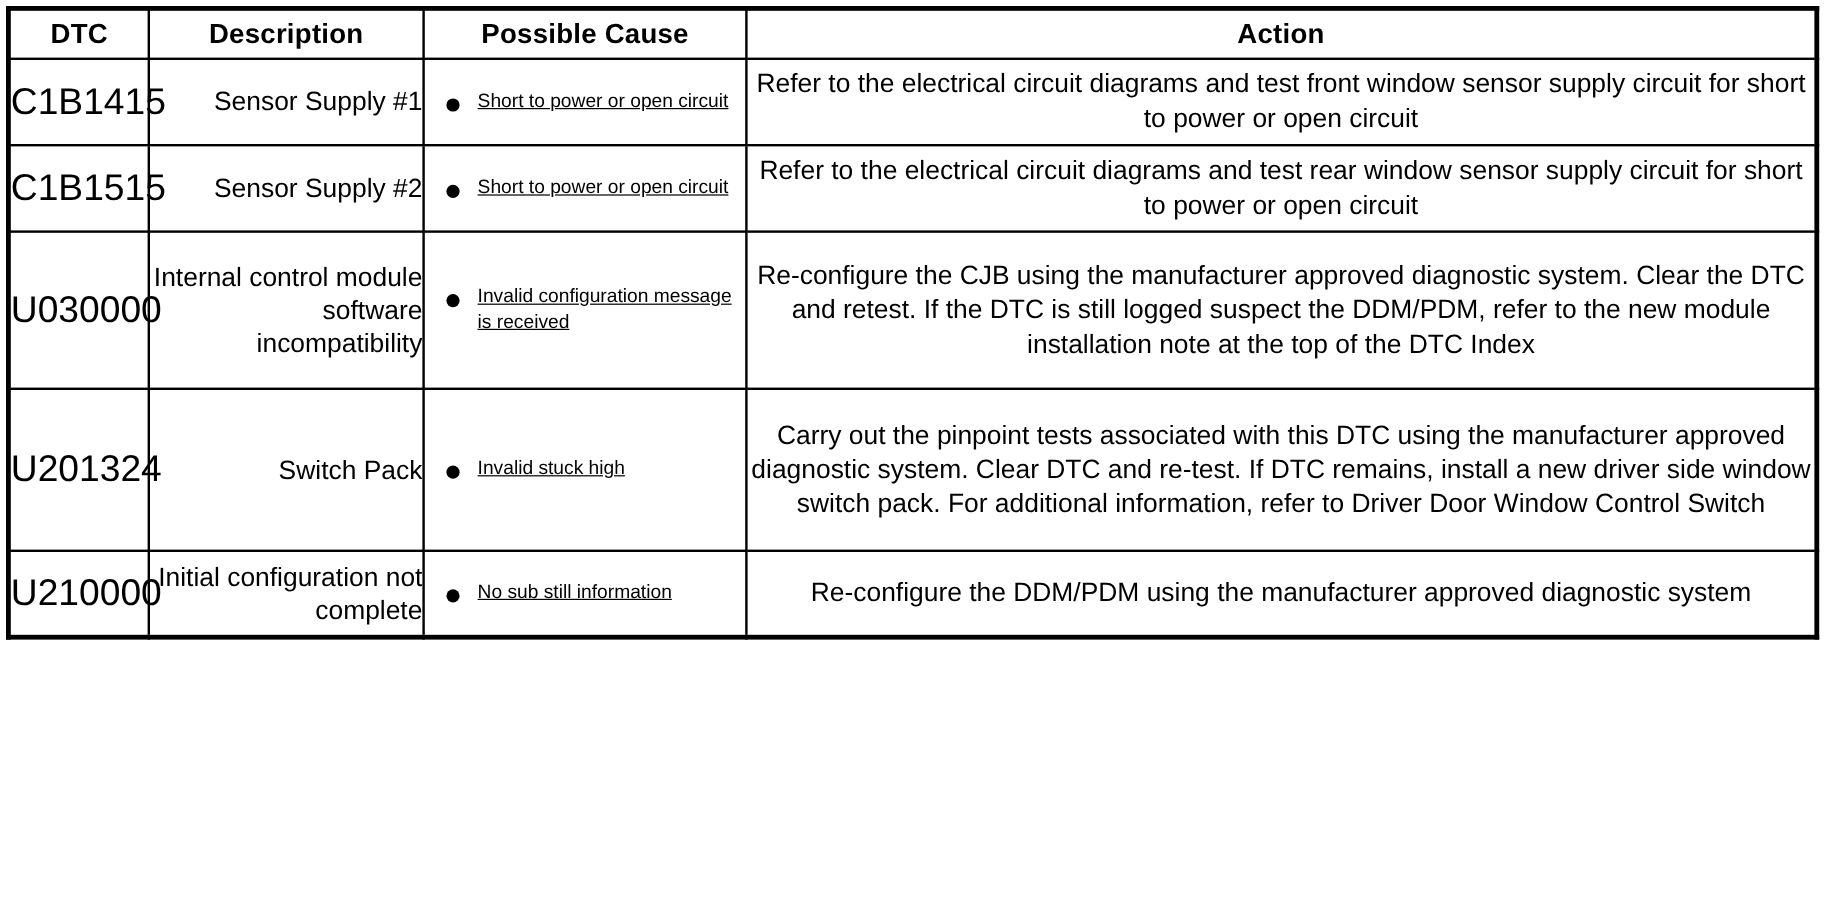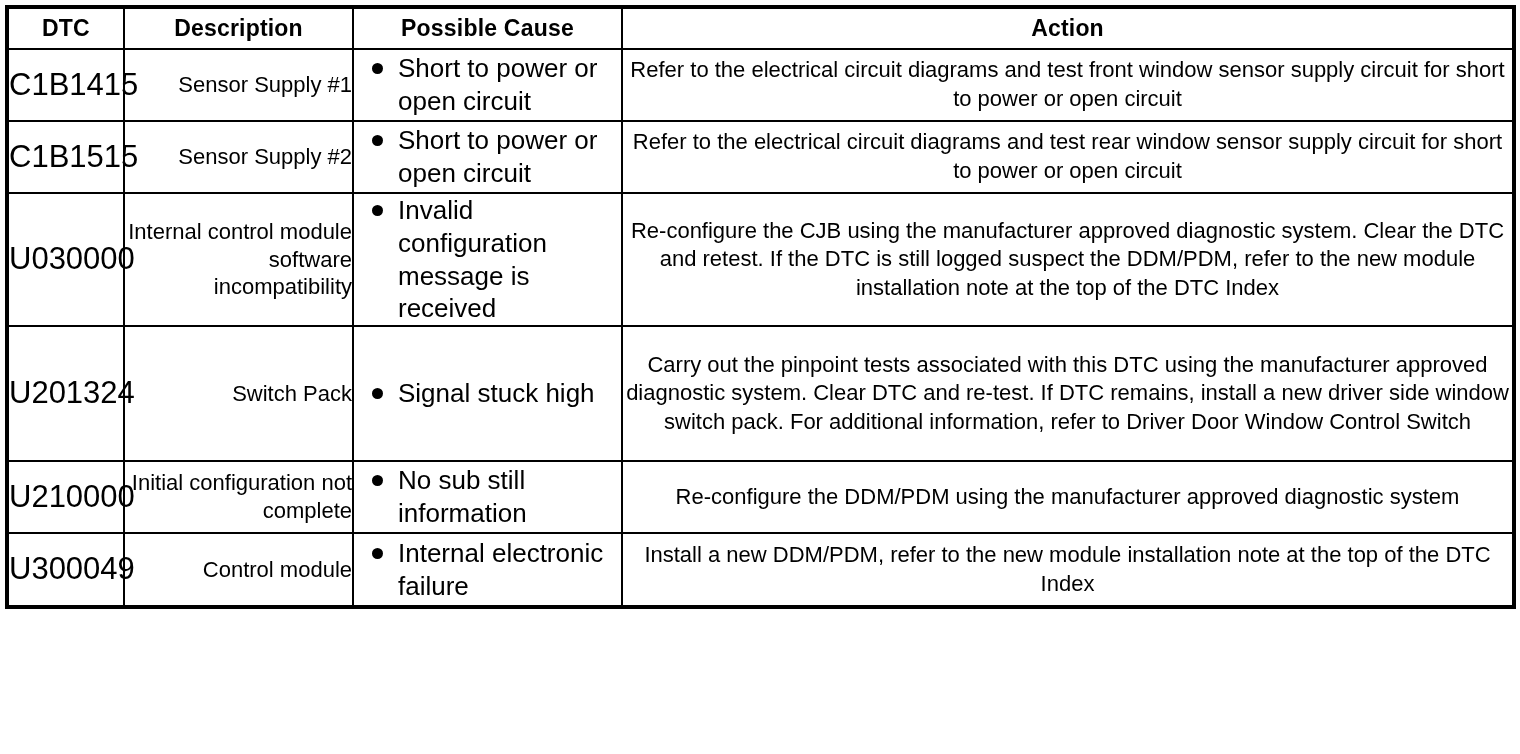--- a/index.html
+++ b/index.html
@@ -58,22 +58,23 @@
     white-space: nowrap;
   }
   .cell-desc {
     text-align: right;
     font-size: 22px;
     line-height: 1.26;
     padding: 7px 6px 7px 9px;
   }
   .cell-cause {
     padding: 7px 6px 7px 8px;
-    font-size: 26px;
+    font-size: 16px;
     line-height: 1.26;
+    text-decoration: underline;
   }
   .cell-cause ul {
     margin: 0;
     padding: 0;
     list-style: none;
   }
   .cell-cause li {
     position: relative;
     padding-left: 44px;
   }
@@ -155,44 +156,34 @@
           </ul>
         </td>
         <td class="cell-action">Re-configure the CJB using the manufacturer approved diagnostic system. Clear the DTC and retest. If the DTC is still logged suspect the DDM/PDM, refer to the new module installation note at the top of the DTC Index</td>
       </tr>
 
       <tr class="r-tall-5">
         <td class="cell-dtc">U201324</td>
         <td class="cell-desc">Switch Pack</td>
         <td class="cell-cause">
           <ul>
-            <li><span class="bullet"></span><span>Signal stuck high</span></li>
+            <li><span class="bullet"></span><span>Invalid stuck high</span></li>
           </ul>
         </td>
         <td class="cell-action">Carry out the pinpoint tests associated with this DTC using the manufacturer approved diagnostic system. Clear DTC and re-test. If DTC remains, install a new driver side window switch pack. For additional information, refer to Driver Door Window Control Switch</td>
       </tr>
 
 
       <tr class="r-tall-7">
         <td class="cell-dtc">U210000</td>
         <td class="cell-desc">Initial configuration not complete</td>
         <td class="cell-cause">
           <ul>
             <li><span class="bullet"></span><span>No sub still information</span></li>
           </ul>
         </td>
         <td class="cell-action">Re-configure the DDM/PDM using the manufacturer approved diagnostic system</td>
       </tr>
 
-      <tr class="r-tall-8">
-        <td class="cell-dtc">U300049</td>
-        <td class="cell-desc">Control module</td>
-        <td class="cell-cause">
-          <ul>
-            <li><span class="bullet"></span><span>Internal electronic failure</span></li>
-          </ul>
-        </td>
-        <td class="cell-action">Install a new DDM/PDM, refer to the new module installation note at the top of the DTC Index</td>
-      </tr>
 
     </tbody>
   </table>
 </div>
 
 </body></html>

